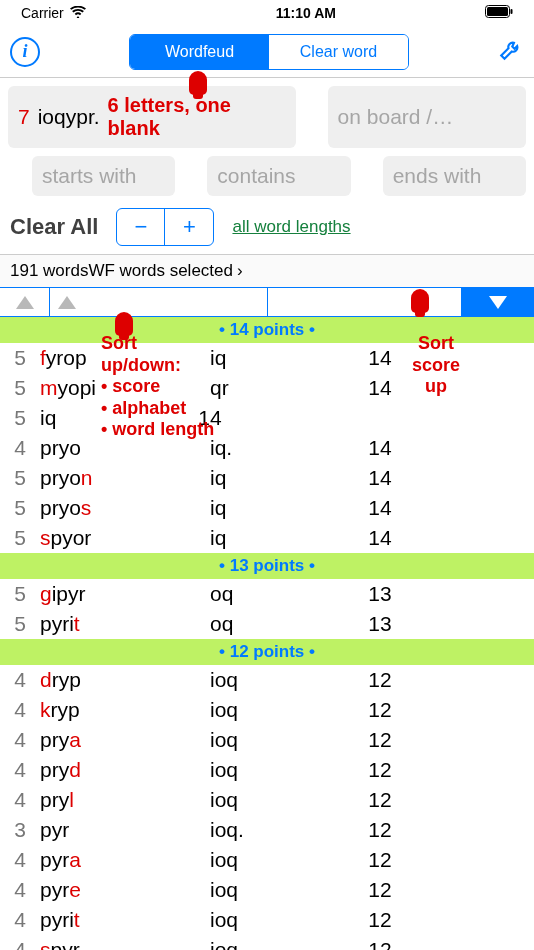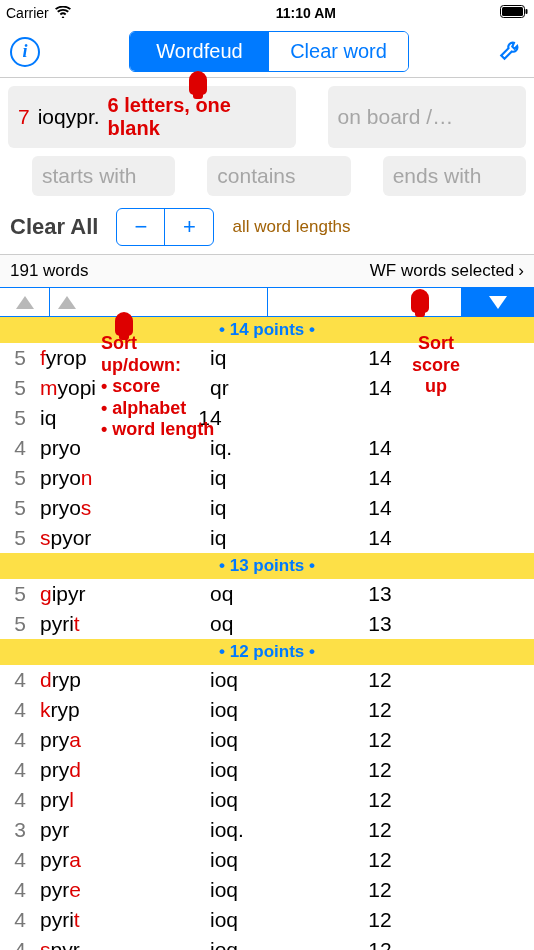--- a/index.html
+++ b/index.html
@@ -1,28 +1,28 @@
 <!DOCTYPE html>
 <html><head>
 <meta charset="utf-8">
 <style>
 * { margin: 0; padding: 0; box-sizing: border-box; font-family: -apple-system, BlinkMacSystemFont, "Helvetica Neue", Arial, sans-serif; }
 body { width: 534px; height: 950px; background: #fff; overflow: hidden; position: relative; }
 
 
-.status-bar { height: 26px; display: flex; align-items: center; justify-content: space-between; padding: 0 6px; font-size: 14px; font-weight: 500; }
+.status-bar { height: 26px; display: flex; align-items: center; justify-content: space-between; padding: 0 21px; font-size: 14px; font-weight: 500; }
 .status-left { display: flex; align-items: center; gap: 6px; }
 .status-center { font-weight: 600; margin-left: 41px; }
 .status-right { display: flex; align-items: center; }
 
 
 .nav { height: 52px; display: flex; align-items: center; padding: 0 10px; gap: 10px; border-bottom: 1px solid #ccc; }
 .info-btn { width: 30px; height: 30px; border: 2px solid #007aff; border-radius: 50%; color: #007aff; display: flex; align-items: center; justify-content: center; font-weight: 700; font-style: italic; font-family: Georgia, serif; font-size: 18px; }
 .seg { display: flex; border: 1px solid #007aff; border-radius: 6px; overflow: hidden; flex: 1; max-width: 280px; margin: 0 auto; }
-.seg-btn { flex: 1; text-align: center; padding: 8px 4px; font-size: 20px; color: #007aff; background: #fff; }
+.seg-btn { flex: 1; text-align: center; padding: 8px 4px; font-size: 16px; color: #007aff; background: #fff; }
 .seg-btn.active { background: #007aff; color: #fff; }
 .wrench { color: #007aff; font-size: 24px; }
 
 
 .inputs { padding: 8px; display: flex; gap: 8px; flex-wrap: wrap; }
 .inp { background: #efefef; border-radius: 6px; padding: 8px 10px; font-size: 21px; color: #333; display: flex; align-items: center; gap: 8px; }
 .inp.ph { color: #a6a6a6; margin-left: 24px; }
 .inp .count { color: #d00; font-weight: 400; }
 .inp .letters { color: #000; font-weight: 400; }
 .status-text { color: #d00; font-size: 20px; font-weight: bold; }
@@ -31,38 +31,38 @@
 .row1 .board { flex: 1; }
 .row2 { display: flex; gap: 8px; width: 100%; }
 .row2 .inp { flex: 1; }
 
 
 .control-row { display: flex; align-items: center; padding: 4px 10px 8px; gap: 18px; }
 .clear-all { color: #404040; font-weight: 700; font-size: 22px; }
 .stepper { display: flex; border: 1px solid #007aff; border-radius: 6px; overflow: hidden; }
 .step { width: 48px; height: 36px; display: flex; align-items: center; justify-content: center; color: #007aff; font-size: 22px; font-weight: 300; }
 .step:first-child { border-right: 1px solid #007aff; }
-.all-len { color: #a16207; font-size: 17px; }
-
-
-.count-row { display: flex; justify-content: space-between; padding: 6px 10px; font-size: 17px; border-top: 1px solid #ccc; background: #fafafa; }
+.all-len { color: #15803d; font-size: 17px; text-decoration: underline; }
+
+
+.count-row { display: flex; justify-content: flex-start; padding: 6px 10px; font-size: 17px; border-top: 1px solid #ccc; background: #fafafa; }
 .count-row .sel { display: flex; align-items: center; gap: 4px; }
 
 
 .sorter { display: flex; border-top: 1px solid #007aff; border-bottom: 1px solid #007aff; height: 30px; }
 .sort-cell { border-right: 1px solid #007aff; display: flex; align-items: center; justify-content: center; }
 .sc1 { width: 50px; }
 .sc2 { width: 218px; justify-content: flex-start; padding-left: 8px; }
 .sc3 { flex: 1; }
 .sc4 { width: 72px; background: #007aff; border-right: none; }
 .tri-up { width: 0; height: 0; border-left: 9px solid transparent; border-right: 9px solid transparent; border-bottom: 13px solid #b8b8b8; }
 .tri-down { width: 0; height: 0; border-left: 9px solid transparent; border-right: 9px solid transparent; border-top: 13px solid #fff; }
 
 
-.sect { background: #fde047; text-align: center; color: #007aff; font-weight: 700; font-size: 17px; padding: 3px 0; }
+.sect { background: #bef264; text-align: center; color: #007aff; font-weight: 700; font-size: 17px; padding: 3px 0; }
 
 
 .wrow { display: flex; align-items: center; padding: 2px 0; font-size: 21px; height: 30px; }
 .wlen { width: 40px; text-align: center; color: #777; }
 .wword { width: 170px; color: #000; }
 .wword .r { color: #d00; }
 .wmid { width: 130px; color: #000; }
 .wscore { text-align: center; color: #000; width: 80px; }
 
 

